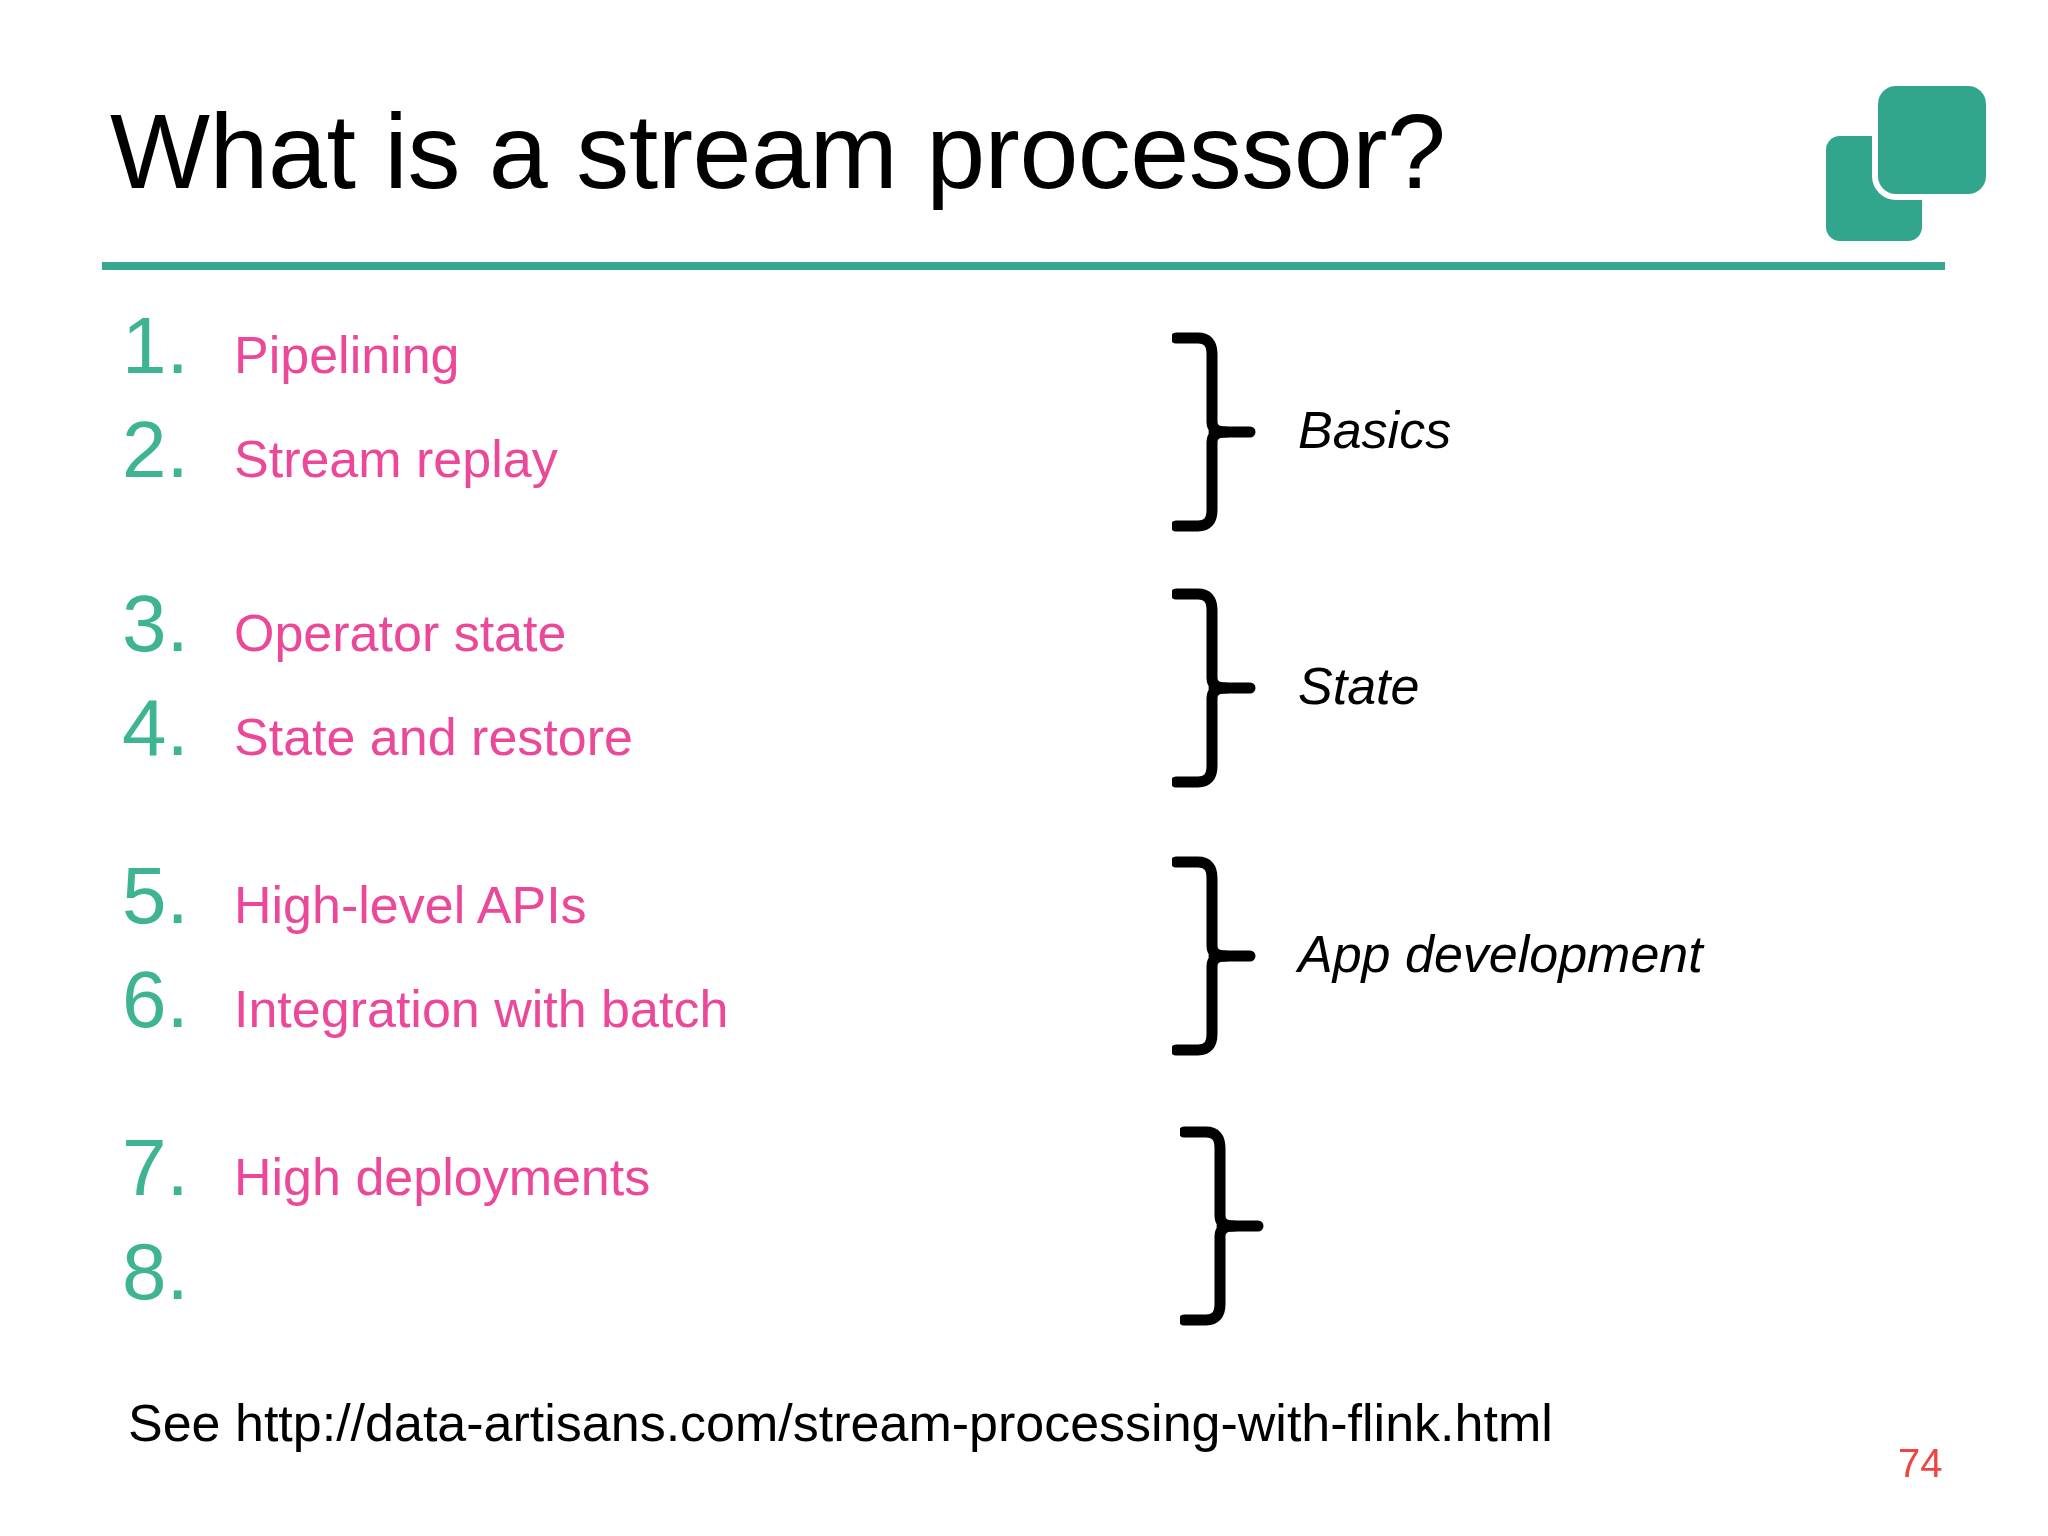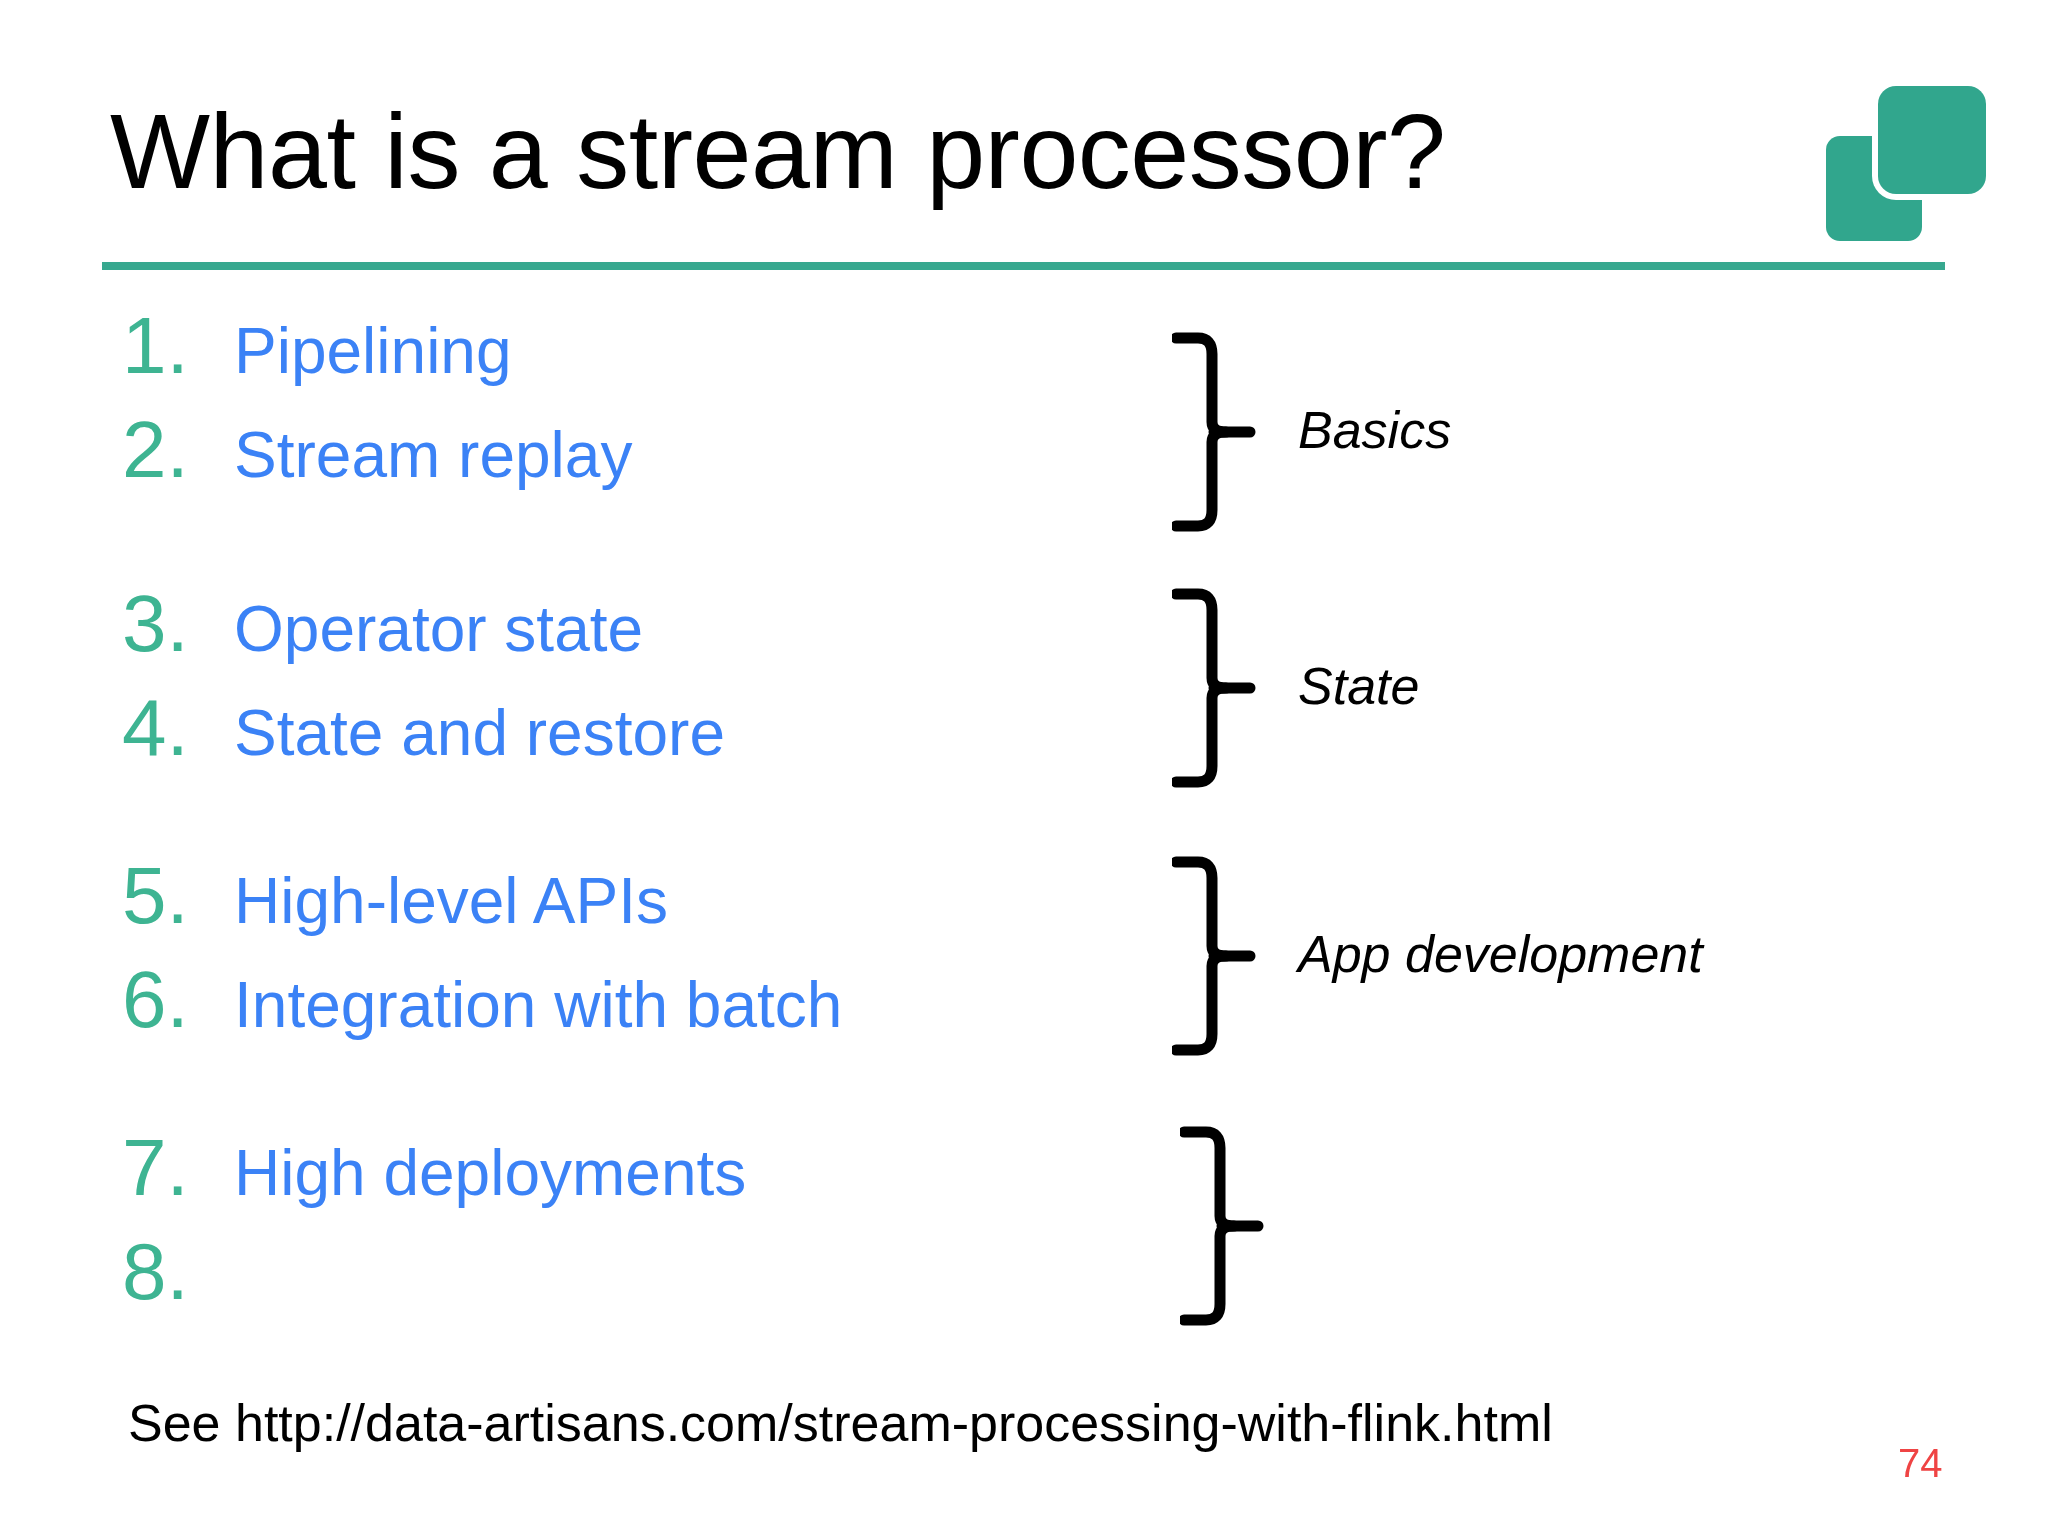--- a/index.html
+++ b/index.html
@@ -81,22 +81,22 @@
   }
   .item-num {
     width: 112px;
     flex: 0 0 112px;
     font-size: 80px;
     color: #3eb492;
     font-weight: 400;
     line-height: 1;
   }
   .item-text {
-    font-size: 64px;
-    color: #3b82f6;
+    font-size: 52px;
+    color: #ec4899;
     font-weight: 400;
     line-height: 1;
     white-space: nowrap;
   }
 
   
   .brace-wrap {
     position: absolute;
   }
   .brace-wrap svg {

